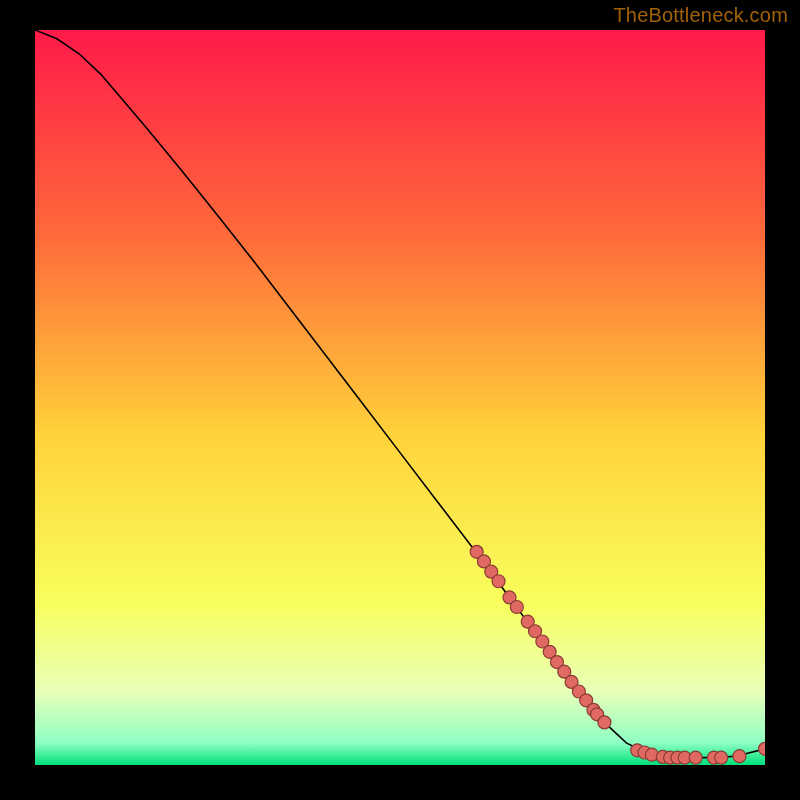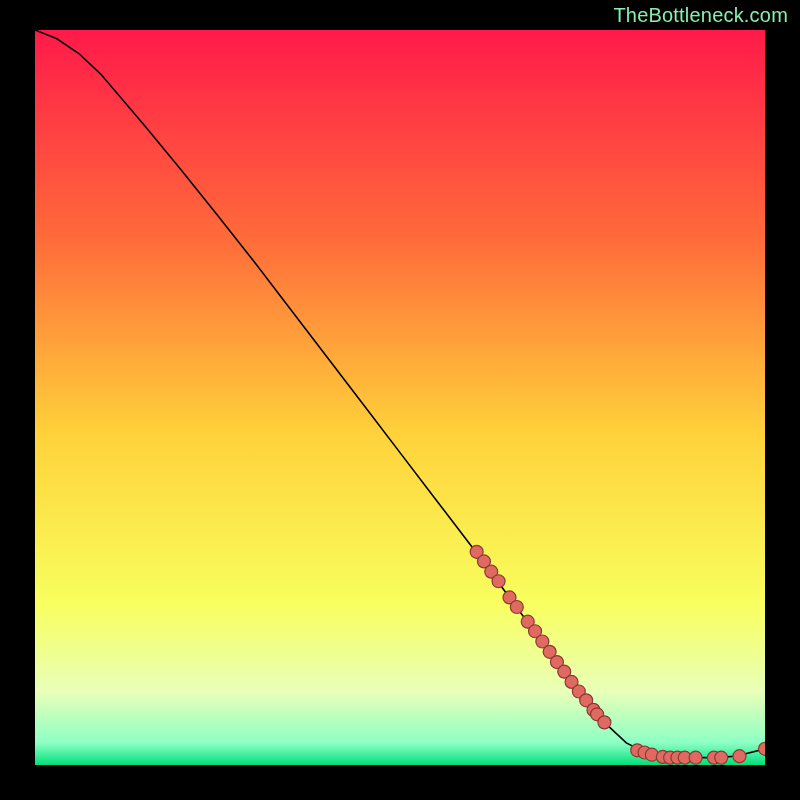--- a/index.html
+++ b/index.html
@@ -8,21 +8,21 @@
     height: 800px;
     background: #000;
     position: relative;
     font-family: Arial, sans-serif;
     overflow: hidden;
   }
   .watermark {
     position: absolute;
     top: 4px;
     right: 12px;
-    color: #86efac;
+    color: #a16207;
     font-size: 20px;
     font-weight: 500;
     z-index: 10;
     letter-spacing: 0.2px;
   }
   .plot {
     position: absolute;
     left: 35px;
     top: 30px;
     width: 730px;

